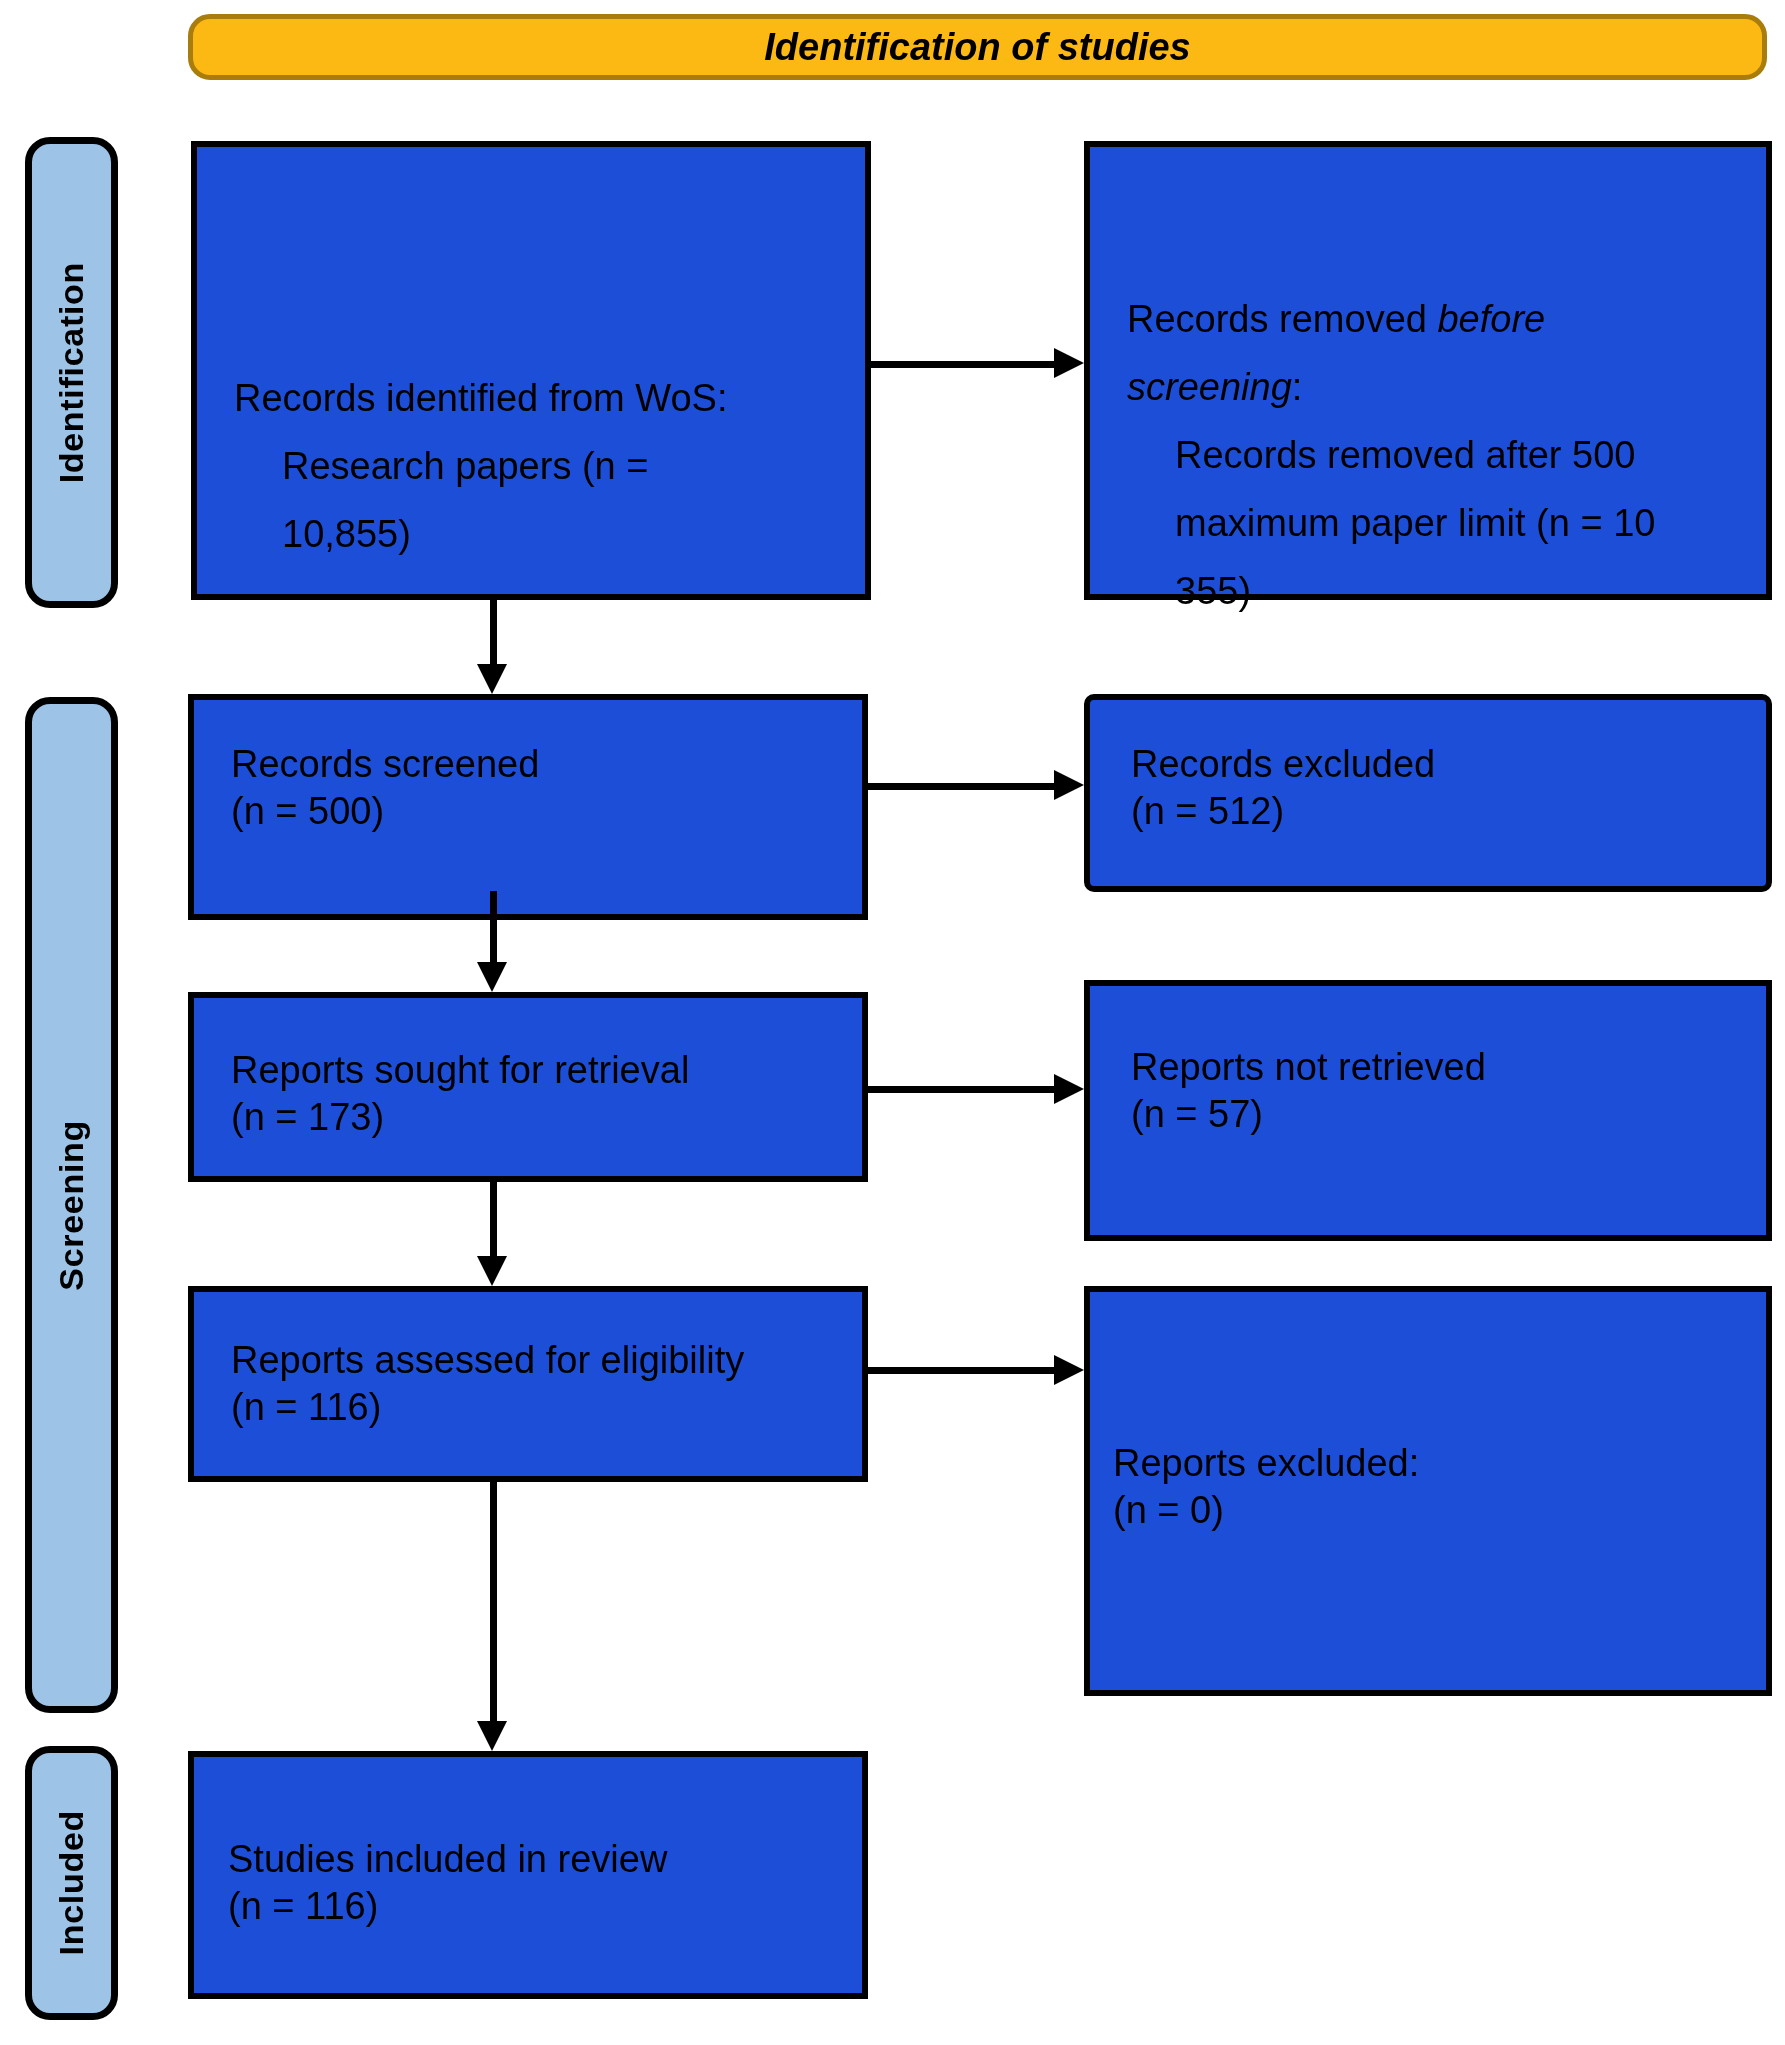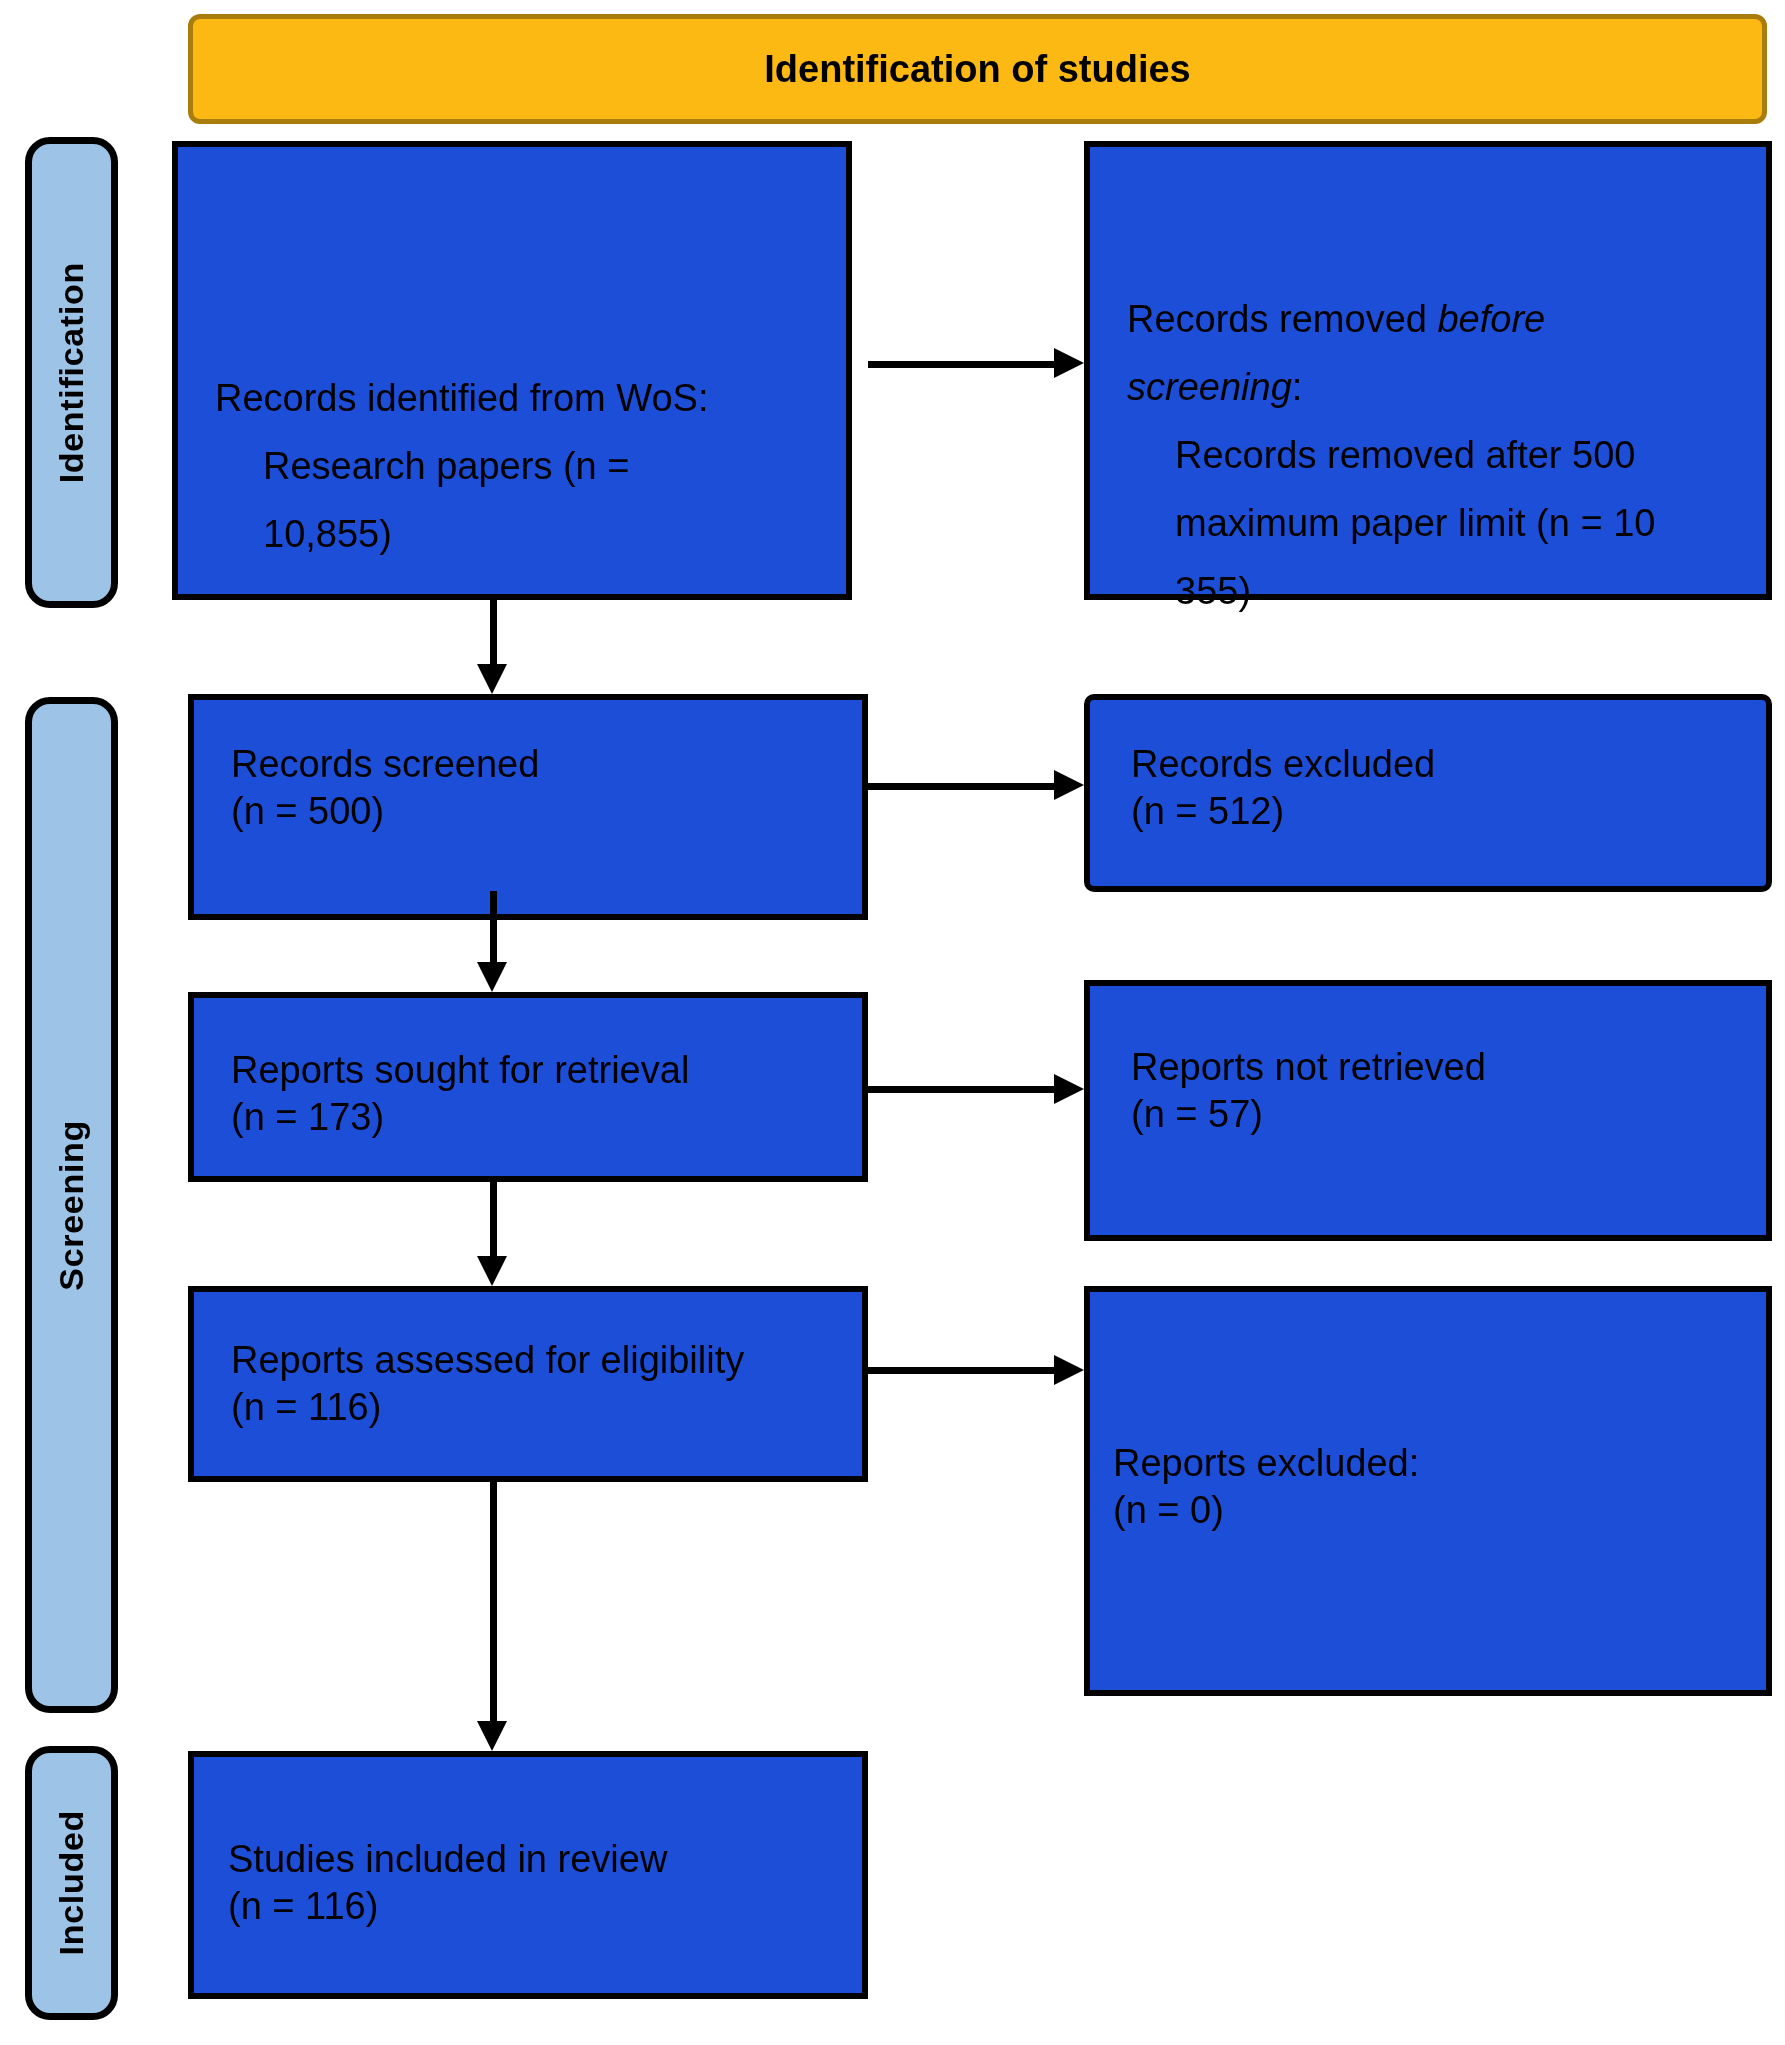--- a/index.html
+++ b/index.html
@@ -8,27 +8,27 @@
     width: 1785px;
     height: 2046px;
     background: #ffffff;
     font-family: "Liberation Sans", sans-serif;
     color: #000000;
   }
 
   
   .banner {
     position: absolute;
-    left: 188px; top: 14.4px; width: 1579px; height: 110px;
+    left: 188px; top: 14.4px; width: 1579px; height: 66px;
     box-sizing: border-box;
     background: #FCB813;
     border: 5.9px solid #A87D0B;
-    border-radius: 12px;
+    border-radius: 22px;
     display: flex; align-items: center; justify-content: center;
-    font-size: 38px; font-weight: bold;
+    font-size: 38px; font-weight: bold; font-style: italic;
   }
 
   
   .stage {
     position: absolute;
     box-sizing: border-box;
     background: #9DC3E6;
     border: 7.2px solid #000000;
     border-radius: 25px;
     display: flex; align-items: center; justify-content: center;
@@ -51,21 +51,21 @@
     background: #1d4ed8;
     border: 6.6px solid #000000;
     font-size: 38px;
     line-height: 47px;
   }
   .fbox .line { white-space: nowrap; }
   .fbox .indent { margin-left: 48px; }
   .lh-wide { line-height: 68px !important; }
   em { font-style: italic; }
 
-  .box-identified      { left: 172px;  top: 141px;  width: 680px; height: 459px; padding: 217px 13px 0 37px; }
+  .box-identified      { left: 191px;  top: 141px;  width: 680px; height: 459px; padding: 217px 13px 0 37px; }
   .box-removed         { left: 1084px; top: 141px;  width: 688px; height: 459px; padding: 138px 13px 0 37px; }
   .box-screened        { left: 188px;  top: 694px; width: 680px; height: 226px; padding: 41px 13px 0 37px; }
   .box-excluded        { left: 1084px; top: 694px; width: 688px; height: 198px; padding: 41px 13px 0 41px; border-radius: 10px; }
   .box-sought          { left: 188px;  top: 992px; width: 680px; height: 190px; padding: 49px 13px 0 37px; }
   .box-not-retrieved   { left: 1084px; top: 980px; width: 688px; height: 261px; padding: 58px 13px 0 41px; }
   .box-assessed        { left: 188px;  top: 1286px; width: 680px; height: 196px; padding: 45px 13px 0 37px; }
   .box-reports-excluded{ left: 1084px; top: 1286px; width: 688px; height: 410px; padding: 148px 13px 0 23px; }
   .box-included-review { left: 188px;  top: 1751px; width: 680px; height: 248px; padding: 79px 13px 0 34px; }
 
   

